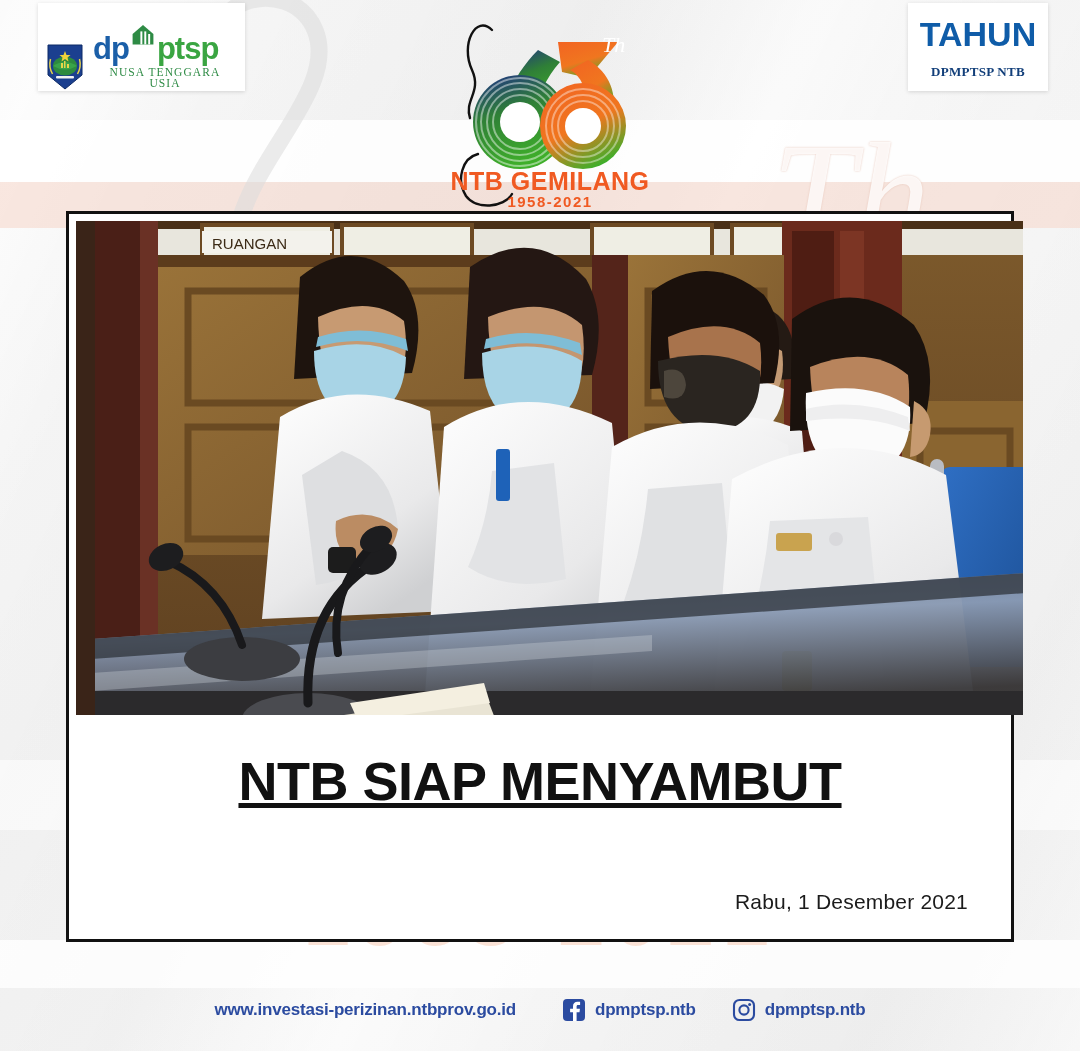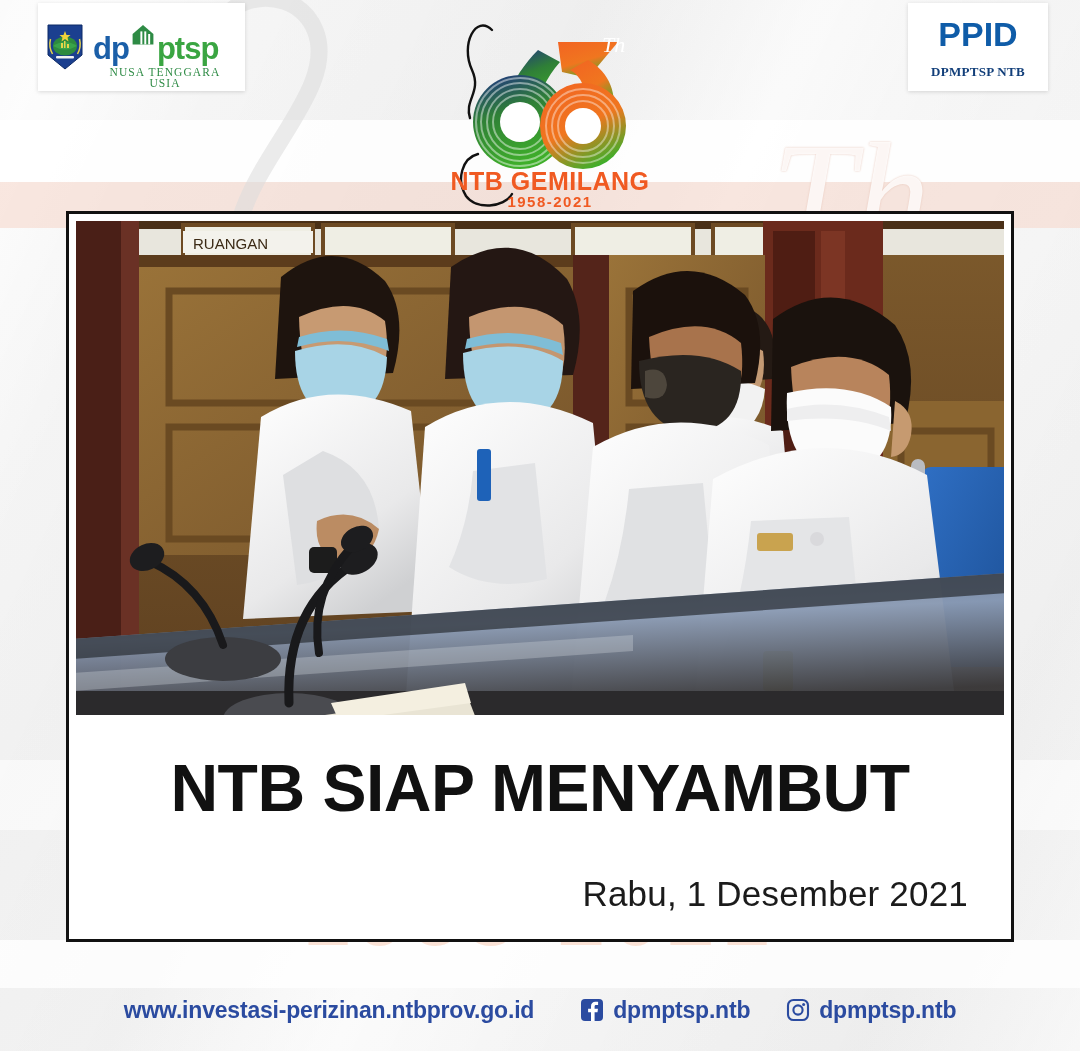--- a/index.html
+++ b/index.html
@@ -106,21 +106,21 @@
     position: absolute;
     background: #ffffff;
     box-shadow: 0 1px 4px rgba(0,0,0,0.14);
     display: flex;
     align-items: center;
     justify-content: center;
   }
   .logo-card.left  { left: 38px; top: 3px; width: 207px; height: 88px; }
   .logo-card.right { left: 908px; top: 3px; width: 140px; height: 88px; }
 
-  .dpm-wrap { display: flex; align-items: center; gap: 9px; padding: 0 8px; }
+  .dpm-wrap { display: flex; align-items: flex-end; gap: 9px; padding: 0 8px; }
   .crest { width: 38px; height: 46px; flex: 0 0 auto; }
   .dpm-text { display: flex; flex-direction: column; line-height: 1; }
   .dpm-main {
     font-size: 31px;
     font-weight: bold;
     letter-spacing: -1px;
     display: flex;
     align-items: baseline;
   }
   .dpm-blue { color: #1b5fa8; }
@@ -180,60 +180,62 @@
     flex-direction: column;
   }
 
   
   .photo {
     position: relative;
     width: 100%;
     height: 494px;
     overflow: hidden;
     background: #3a2418;
+    padding-left: 19px;
   }
   .photo svg { display: block; width: 100%; height: 100%; }
 
   
   .caption {
     position: relative;
     flex: 1;
     padding: 36px 36px 12px 36px;
     box-sizing: border-box;
   }
   .headline {
-    font-size: 66px;
+    font-size: 54px;
     font-weight: bold;
     color: #111111;
     line-height: 1.14;
     letter-spacing: -0.5px;
     text-align: center;
+    text-decoration: underline;
   }
   .date-line {
     position: absolute;
     right: 36px;
     bottom: 18px;
-    font-size: 35px;
+    font-size: 21px;
     color: #1b1b1b;
     letter-spacing: 0.2px;
   }
 
   
   .footer {
     position: absolute;
     left: 0;
     top: 980px;
     width: 1080px;
     height: 60px;
     display: flex;
     align-items: center;
     justify-content: center;
     gap: 26px;
     color: #2b4ba0;
-    font-size: 23px;
+    font-size: 17px;
     font-weight: bold;
     letter-spacing: -0.2px;
   }
   .footer .site { margin-right: 20px; }
   .social { display: flex; align-items: center; gap: 9px; }
   .social .glyph { display: inline-flex; width: 24px; height: 24px; }
   .social-group { display: flex; align-items: center; gap: 36px; }
 </style>
 </head>
 <body>
@@ -334,21 +336,21 @@
       </g>
 
       <text x="152" y="48" font-family="Liberation Serif, serif" font-style="italic" font-size="22" fill="#ffffff">Th</text>
 
       <text x="100" y="186" text-anchor="middle" font-family="Liberation Sans, sans-serif" font-weight="bold" font-size="25" letter-spacing="0.5" fill="#f05a22">NTB GEMILANG</text>
       <text x="100" y="203" text-anchor="middle" font-family="Liberation Sans, sans-serif" font-weight="bold" font-size="15" letter-spacing="1.5" fill="#f05a22">1958-2021</text>
     </svg>
 
     <div class="logo-card right">
       <div class="ppid-wrap">
-        <div class="ppid-main">PPID</div>
+        <div class="ppid-main">TAHUN</div>
         <div class="ppid-sub">DPMPTSP NTB</div>
       </div>
     </div>
   </div>
 
   <div class="card">
     <div class="card-inner">
 
       <div class="photo">
         <svg viewBox="0 0 934 494" preserveAspectRatio="xMidYMid slice" aria-hidden="true">

